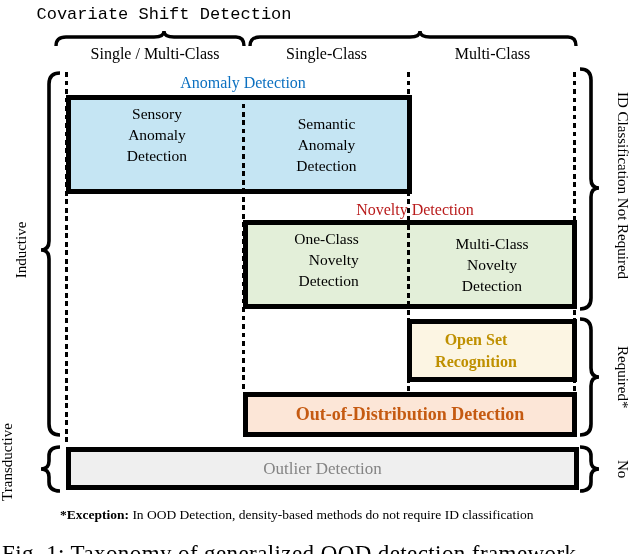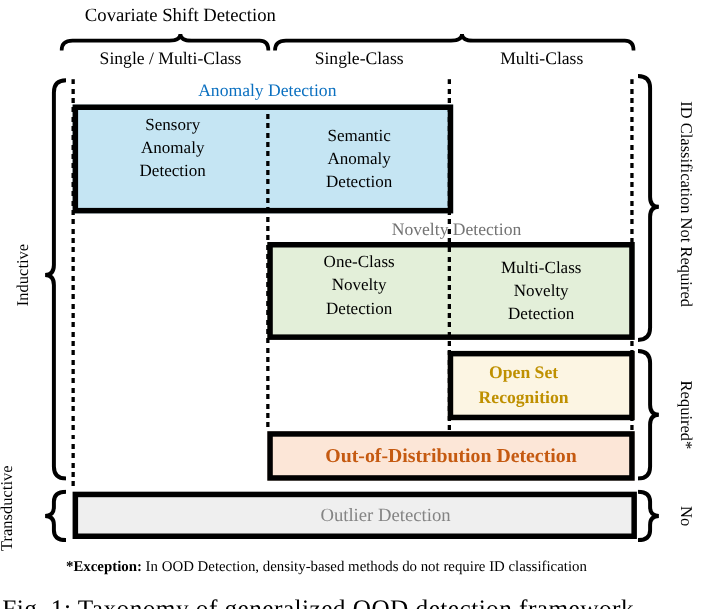--- a/index.html
+++ b/index.html
@@ -22,21 +22,21 @@
   .outlier-text{font-size:17px;white-space:nowrap;}
   .footnote{font-size:13.5px;white-space:nowrap;}
   .caption{font-size:23px;letter-spacing:.4px;white-space:nowrap;}
   svg.brace{display:block;}
 </style>
 </head>
 <body>
 
 <div id="fig">
 
-  <div class="abs toplbl ctr" style="left:64px;top:3px;width:200px;height:22px;">Covariate Shift Detection</div>
+  <div class="abs toplbl ctr" style="left:64px;top:3px;width:200px;height:22px;font-family:Liberation Mono, monospace;">Covariate Shift Detection</div>
 
   <svg class="abs brace" style="left:54px;top:30px;" width="192" height="18" viewBox="0 0 192 18">
     <path d="M 2,16 Q 2,7 12,7 L 100,7 Q 110,7 110,1 Q 110,7 120,7 L 182,7 Q 190,7 190,16" fill="none" stroke="#000" stroke-width="3.4"></path>
   </svg>
   <svg class="abs brace" style="left:248px;top:30px;" width="330" height="18" viewBox="0 0 330 18">
     <path d="M 2,16 Q 2,7 12,7 L 162,7 Q 172,7 172,1 Q 172,7 182,7 L 320,7 Q 328,7 328,16" fill="none" stroke="#000" stroke-width="3.4"></path>
   </svg>
 
   <div class="abs collbl ctr" style="left:66px;top:44px;width:178px;height:20px;">Single / Multi-Class</div>
   <div class="abs collbl ctr" style="left:244px;top:44px;width:165px;height:20px;">Single-Class</div>
@@ -47,38 +47,38 @@
   <div class="abs box" style="left: 407px; top: 319px; width: 170px; height: 63px; background-color: rgb(252, 245, 227);"></div>
   <div class="abs box" style="left: 243px; top: 392px; width: 334px; height: 45px; background-color: rgb(252, 230, 215);"></div>
   <div class="abs box" style="left: 66px; top: 447px; width: 513px; height: 43px; background-color: rgb(239, 239, 239);"></div>
 
   <div class="abs dot" style="left:65px;top:72px;height:371px;"></div>
   <div class="abs dot" style="left:242px;top:95px;height:297px;"></div>
   <div class="abs dot" style="left:407px;top:72px;height:320px;"></div>
   <div class="abs dot" style="left:573px;top:72px;height:320px;"></div>
 
   <div class="abs grouplbl ctr" style="left: 143px; top: 72px; width: 200px; height: 21px; color: rgb(11, 112, 192);">Anomaly Detection</div>
-  <div class="abs grouplbl ctr" style="left: 315px; top: 199px; width: 200px; height: 21px; color: #737373;">Novelty Detection</div>
+  <div class="abs grouplbl ctr" style="left: 315px; top: 199px; width: 200px; height: 21px; color: #b91c1c;">Novelty Detection</div>
 
   <div class="abs cell ctr" style="left:71px;top:100px;width:172px;height:68px;">Sensory
 Anomaly
 Detection</div>
   <div class="abs cell ctr" style="left:246px;top:100px;width:161px;height:89px;">Semantic
 Anomaly
 Detection</div>
-  <div class="abs cell ctr" style="left:248px;top:225px;width:157px;height:68px;">One-Class
+  <div class="abs cell ctr" style="left:248px;top:225px;width:157px;height:68px;text-align:right;">One-Class
 Novelty
 Detection</div>
   <div class="abs cell ctr" style="left:412px;top:225px;width:160px;height:79px;">Multi-Class
 Novelty
 Detection</div>
   <div class="abs openset-text ctr" style="left: 412px; top: 324px; width: 128px; height: 53px; color: rgb(191, 144, 0); border-radius: 21px;">Open Set
 Recognition</div>
   <div class="abs ood-text ctr" style="left: 248px; top: 397px; width: 324px; height: 35px; color: rgb(197, 90, 17);">Out-of-Distribution Detection</div>
-  <div class="abs outlier-text ctr" style="left: 71px; top: 452px; width: 503px; height: 33px; color: rgb(132, 132, 132); margin-left: 28px;">Outlier Detection</div>
+  <div class="abs outlier-text ctr" style="left: 71px; top: 452px; width: 503px; height: 33px; color: rgb(132, 132, 132);">Outlier Detection</div>
 
   <svg class="abs brace" style="left:40px;top:71px;" width="22" height="366" viewBox="0 0 22 366">
     <path d="M 20,2 Q 9,2 9,13 L 9,170 Q 9,179 1,179 Q 9,179 9,188 L 9,353 Q 9,364 20,364" fill="none" stroke="#000" stroke-width="3.6"></path>
   </svg>
   <svg class="abs brace" style="left:40px;top:445px;" width="22" height="48" viewBox="0 0 22 48">
     <path d="M 20,2 Q 9,2 9,11 L 9,16 Q 9,24 1,24 Q 9,24 9,32 L 9,37 Q 9,46 20,46" fill="none" stroke="#000" stroke-width="3.6"></path>
   </svg>
 
   <div class="abs rot-left" style="left:-38px;top:241px;width:120px;height:18px;">Inductive</div>
   <div class="abs rot-left" style="left:-52px;top:453px;width:120px;height:18px;">Transductive</div>

